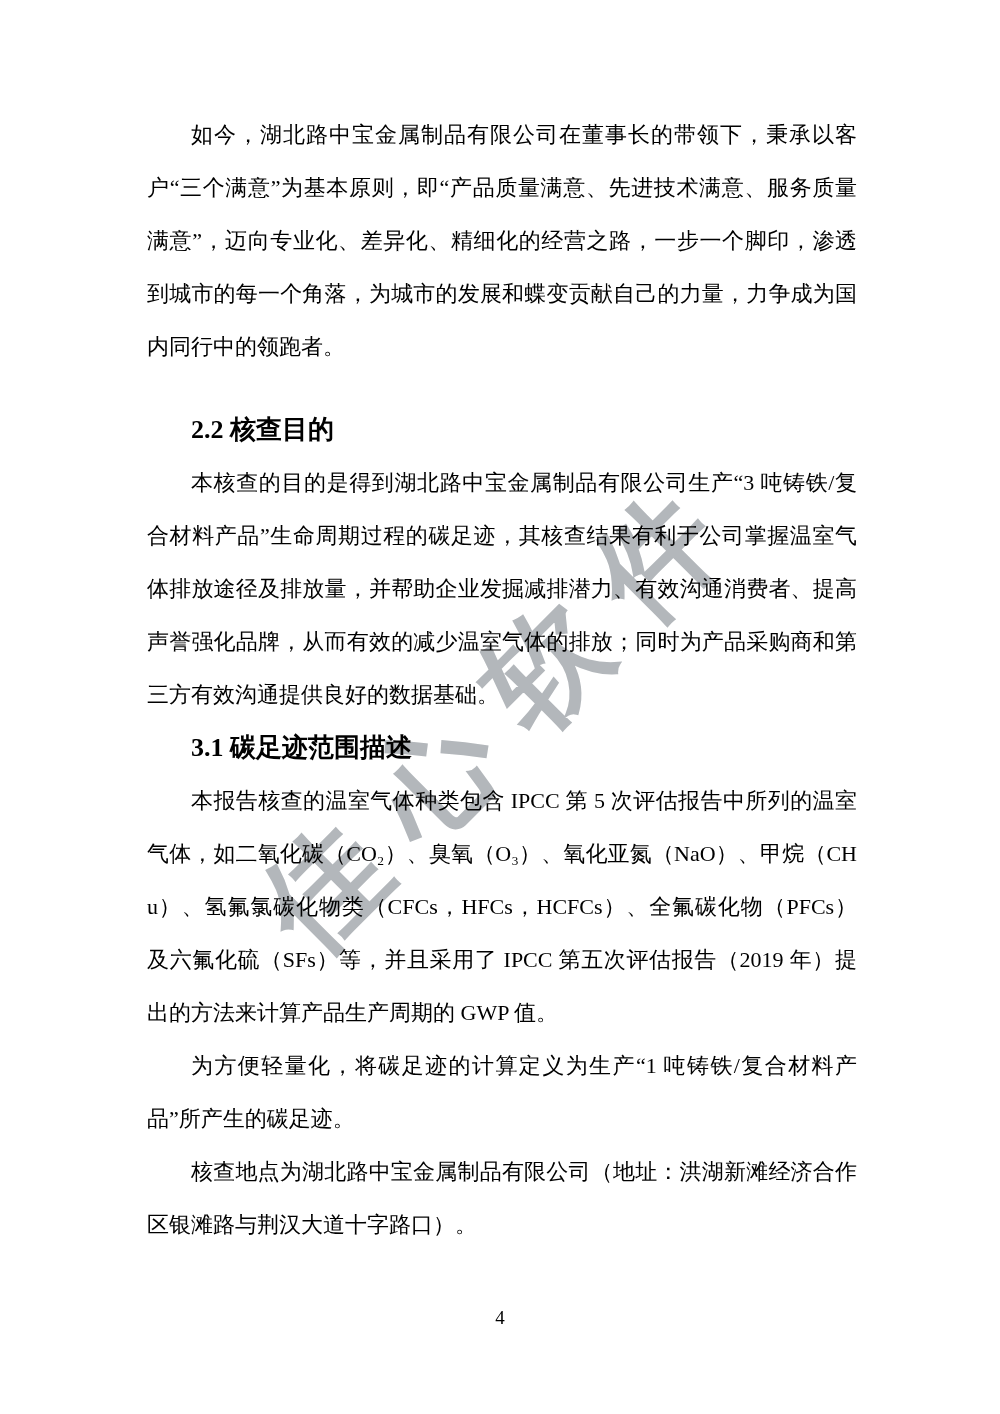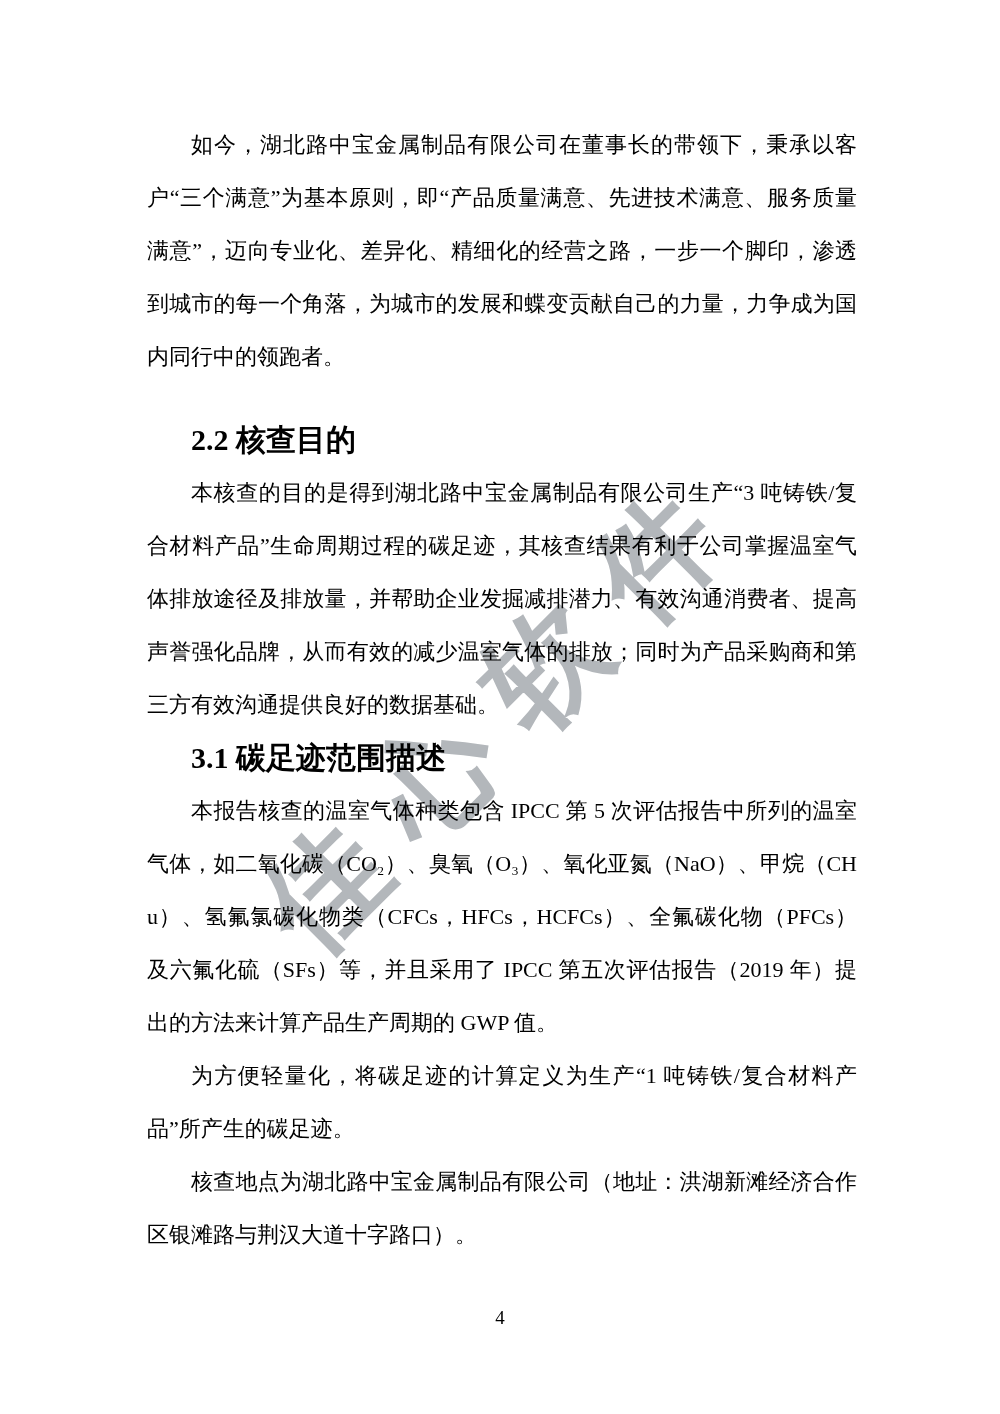--- a/index.html
+++ b/index.html
@@ -26,35 +26,35 @@
     font-size: 118px;
     letter-spacing: 38px;
     color: #b3b7bb;
     white-space: nowrap;
     z-index: 0;
     user-select: none;
   }
   .content {
     position: absolute;
     left: 147px;
-    top: 118px;
+    top: 108px;
     width: 710px;
     z-index: 1;
   }
   .para {
     margin: 0;
     font-size: 22px;
     line-height: 53px;
     text-align: justify;
     text-indent: 44px;
     word-break: break-all;
   }
   .heading {
     margin: 0;
-    font-size: 30px;
+    font-size: 26px;
     line-height: 53px;
     text-indent: 44px;
   }
   .heading-space {
     margin-top: 30px;
   }
   .page-number {
     position: absolute;
     top: 1305px;
     left: 0;

